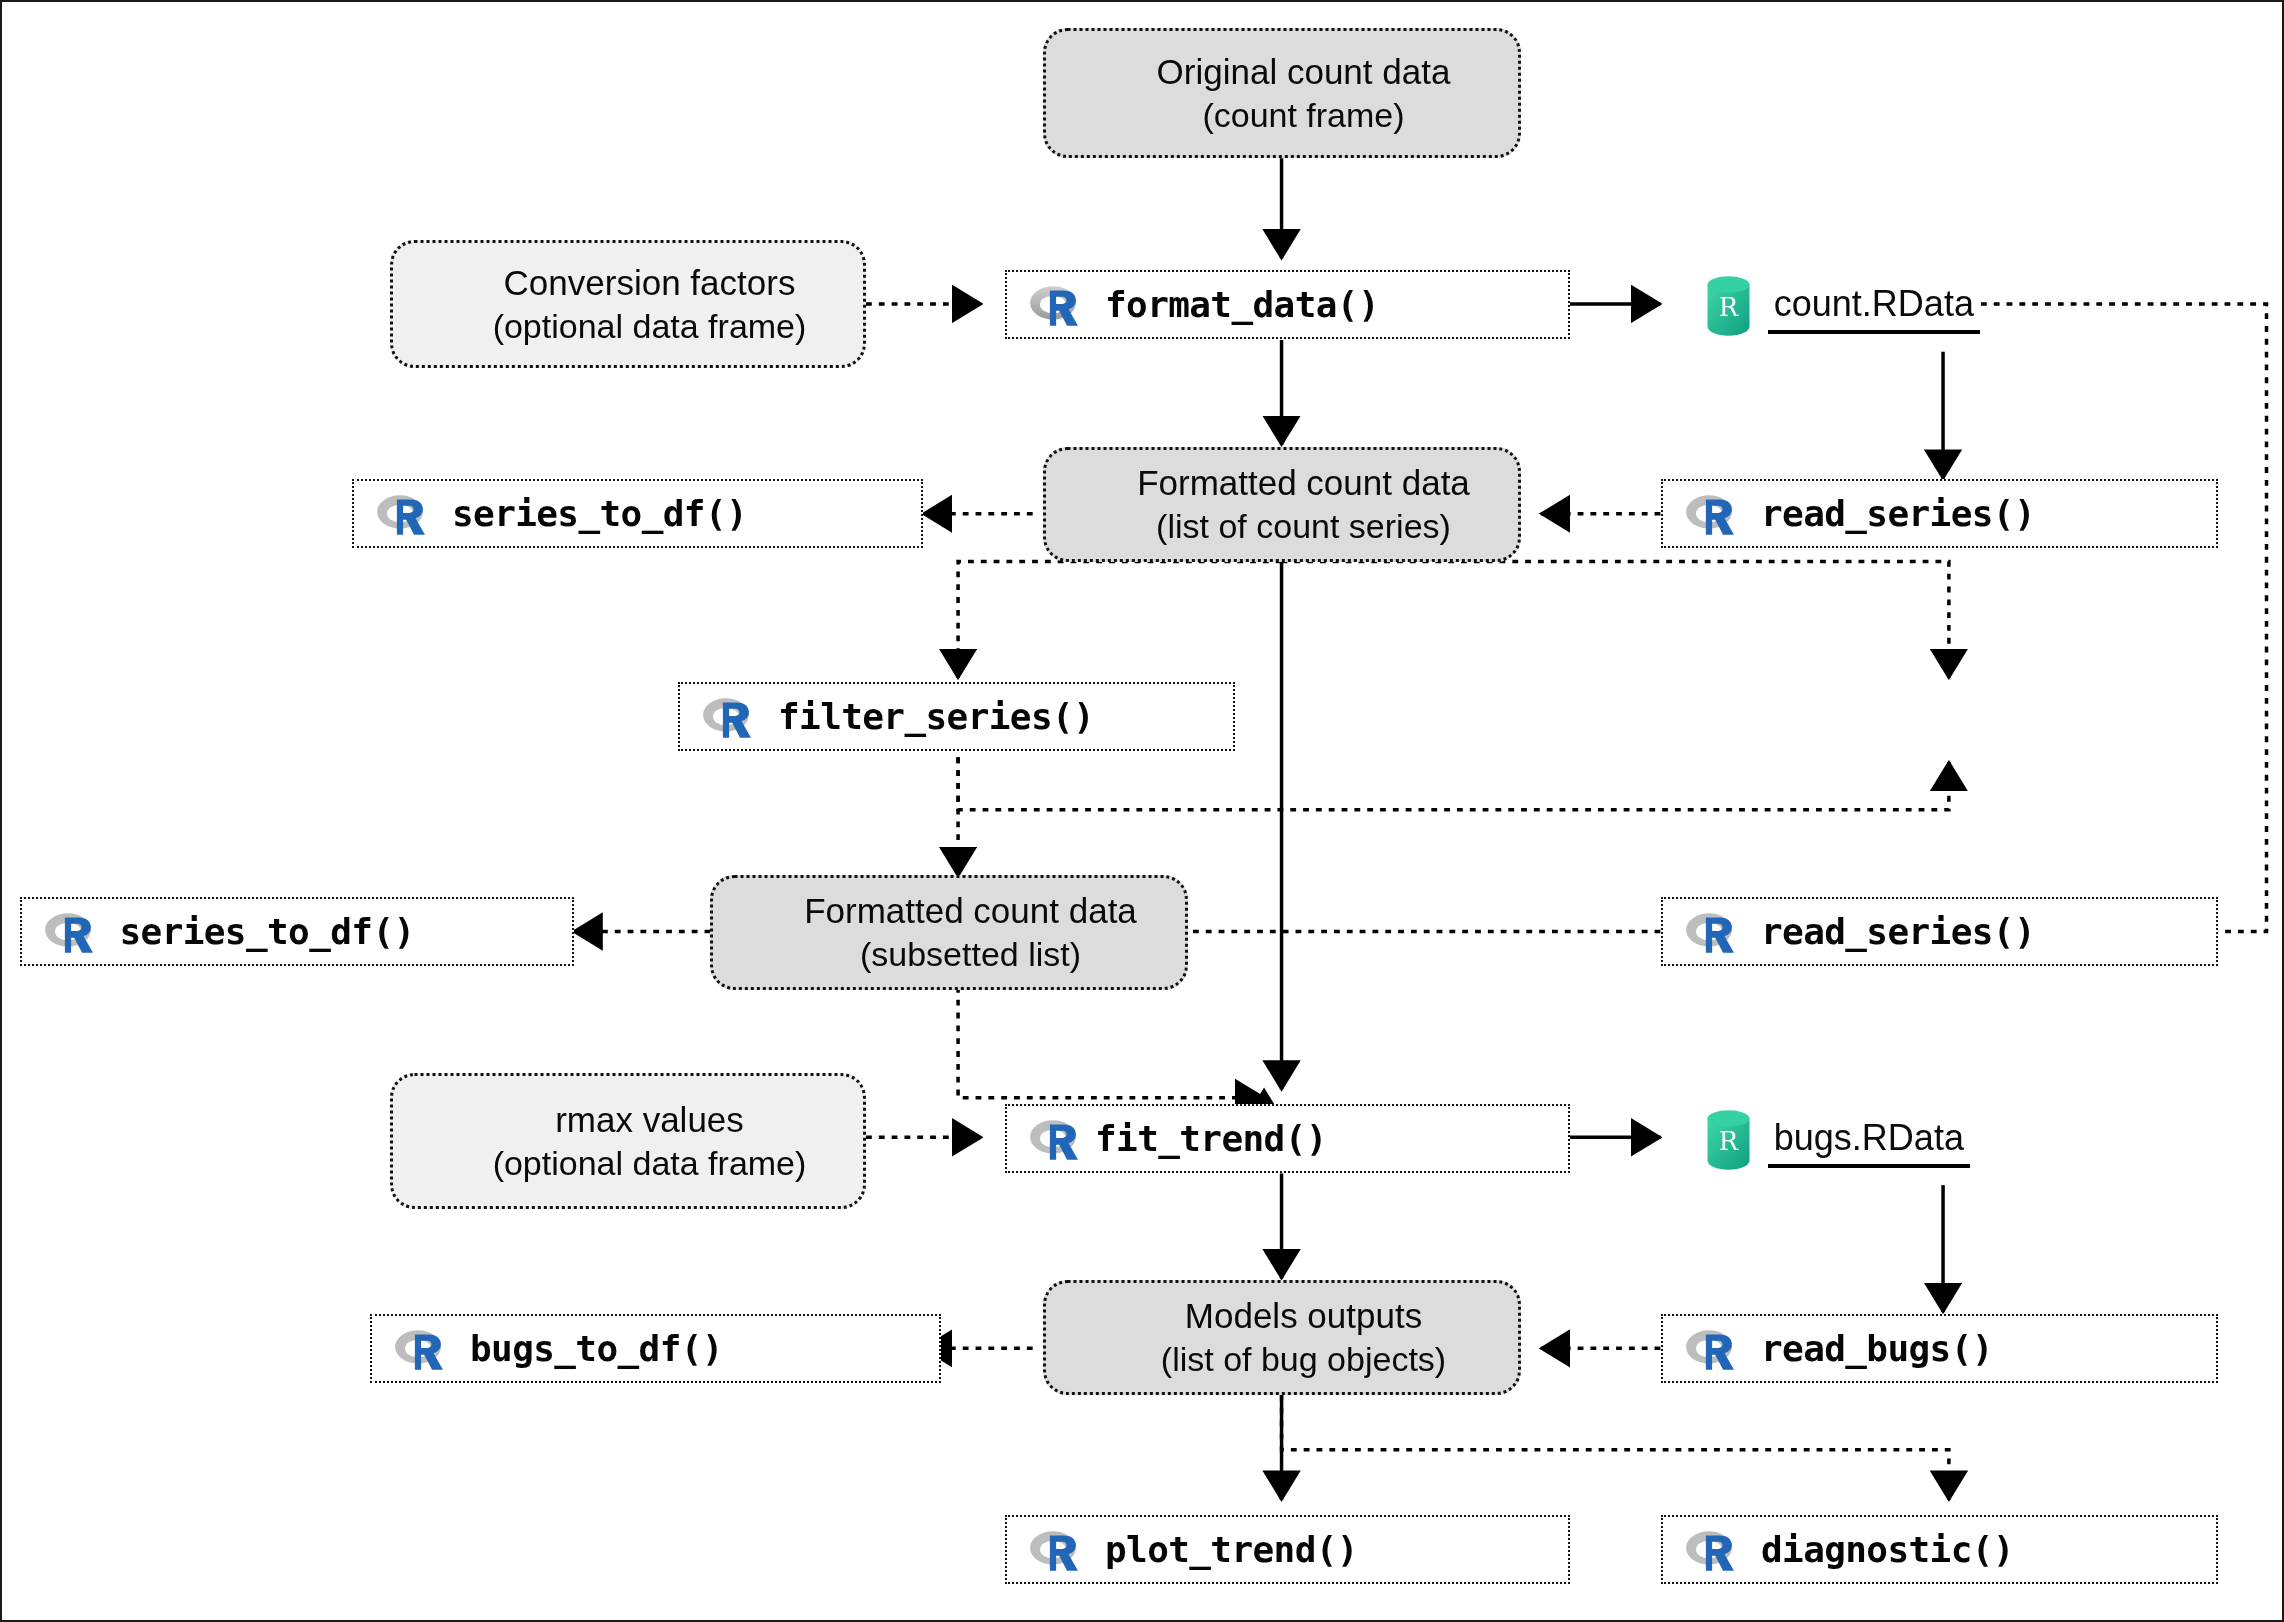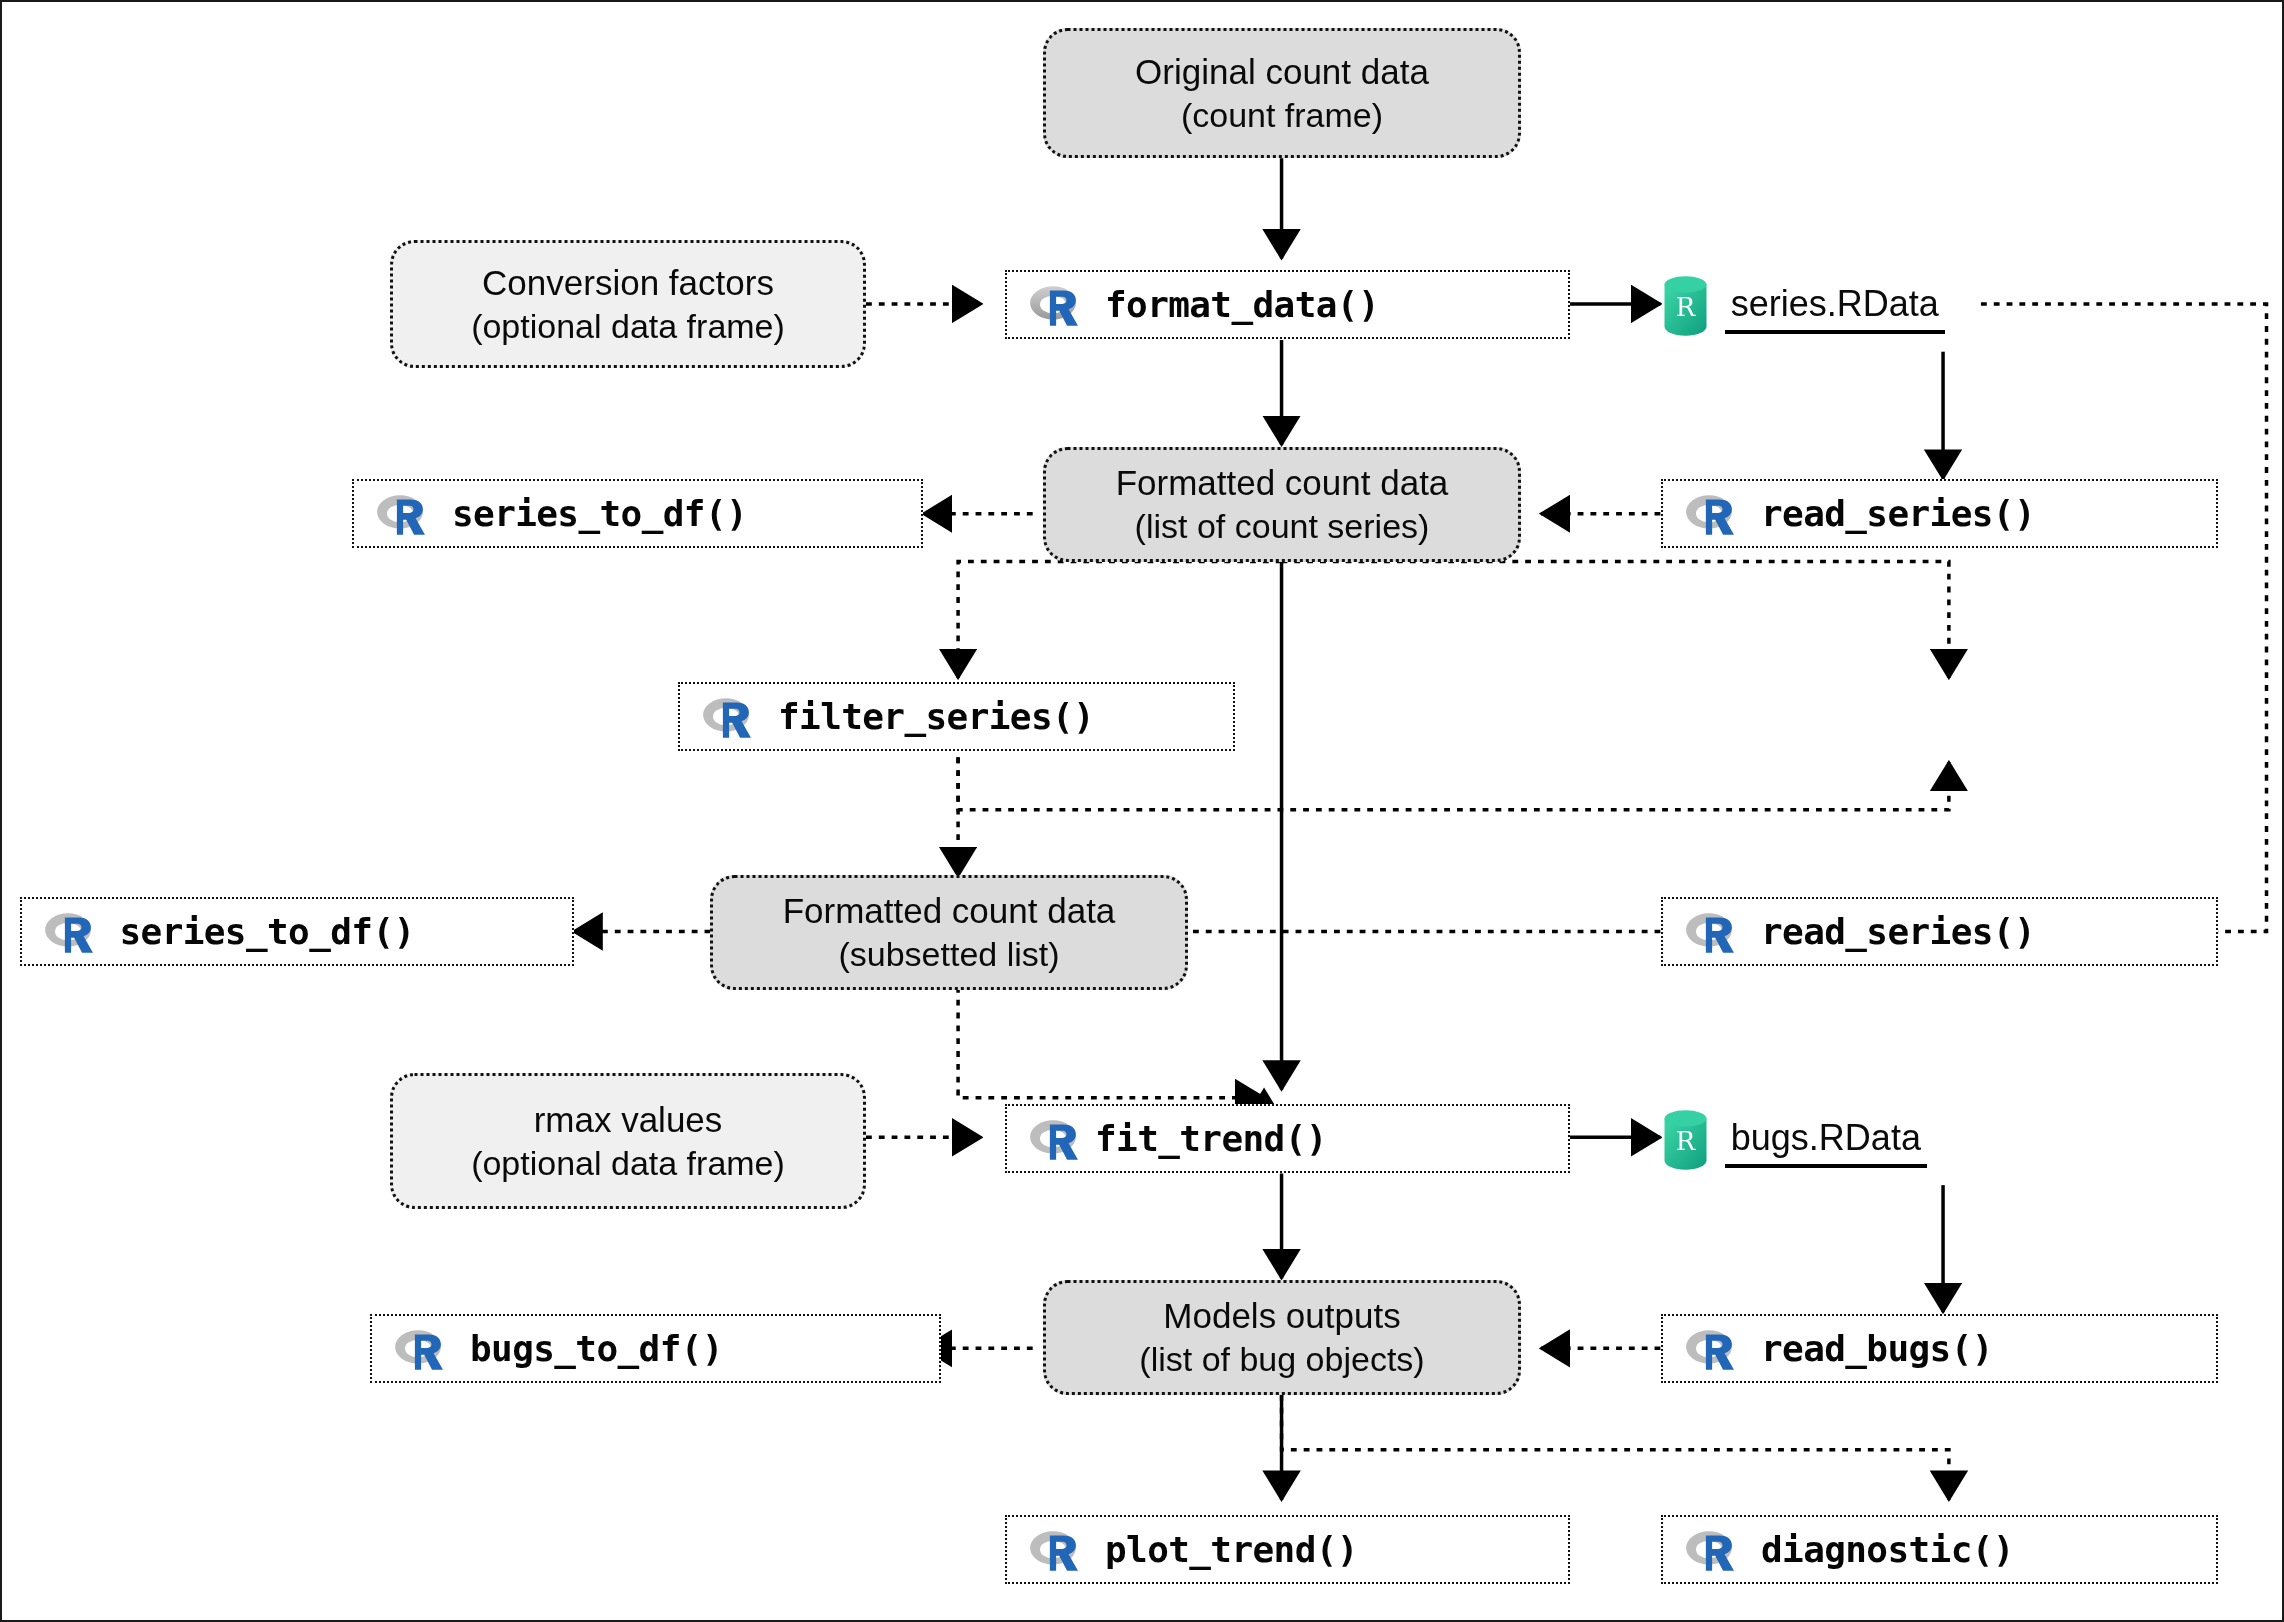--- a/index.html
+++ b/index.html
@@ -4,21 +4,21 @@
 <style>
   html,body{margin:0;padding:0;background:#fff;}
   body{font-family:"Liberation Sans",sans-serif;}
   #canvas{
     position:relative;width:2284px;height:1622px;
     background:#ffffff;box-sizing:border-box;
     border:2.3px solid #1a1a1a;overflow:hidden;
   }
   svg.wires{position:absolute;left:0;top:0;width:2284px;height:1622px;pointer-events:none;}
 
-  .node{position:absolute;box-sizing:border-box;display:flex;align-items:center;}
+  .node{position:absolute;box-sizing:border-box;display:flex;align-items:center;padding-left:43px;}
 
   
   .databox{
     border:3.5px dotted #111;border-radius:24.5px;
     flex-direction:column;justify-content:center;text-align:center;
     font-size:35px;color:#0a0a0a;line-height:1.25;
   }
   .databox.dark{background:#dcdcdc;}
   .databox.light{background:#f0f0f0;}
   .databox .l2{font-size:34px;}
@@ -142,21 +142,21 @@
       <defs>
           <linearGradient id="tg1" x1="0" y1="0" x2="1" y2="1">
             <stop offset="0" stop-color="#3ed7a8"></stop>
             <stop offset="1" stop-color="#0f9e7e"></stop>
           </linearGradient>
         </defs>
       <path d="M6,16 h72 v72 a36,16 0 0 1 -72,0 z" fill="url(#tg1)"></path>
       <ellipse cx="42" cy="16" rx="36" ry="14" fill="#35d0a4"></ellipse>
       <text x="42" y="70" font-family="'DejaVu Serif','Liberation Serif',serif" font-size="44" fill="#ffffff" text-anchor="middle">R</text>
     </svg>
-    <span class="filelabel">series.RData</span>
+    <span class="filelabel">count.RData</span>
   </div>
 
   <div class="node fnbox" style="left:350px;top:477px;width:571px;height:69px;">
     <svg class="rlogo" viewBox="0 0 100 84">
       <ellipse cx="50" cy="38" rx="44" ry="32" fill="#bdbdbd"></ellipse>
       <ellipse cx="50" cy="41" rx="25" ry="17" fill="#fff"></ellipse>
       <path d="M44,14 h26 c16,0 24,8 24,19 0,9 -6,15 -14,17 l18,32 h-21 l-15,-29 h-6 v29 h-12 z M56,26 v14 h12 c5,0 8,-3 8,-7 0,-4 -3,-7 -8,-7 z" fill="#2266b8"></path>
     </svg>
     <span class="fnlabel">series_to_df()</span>
   </div>

